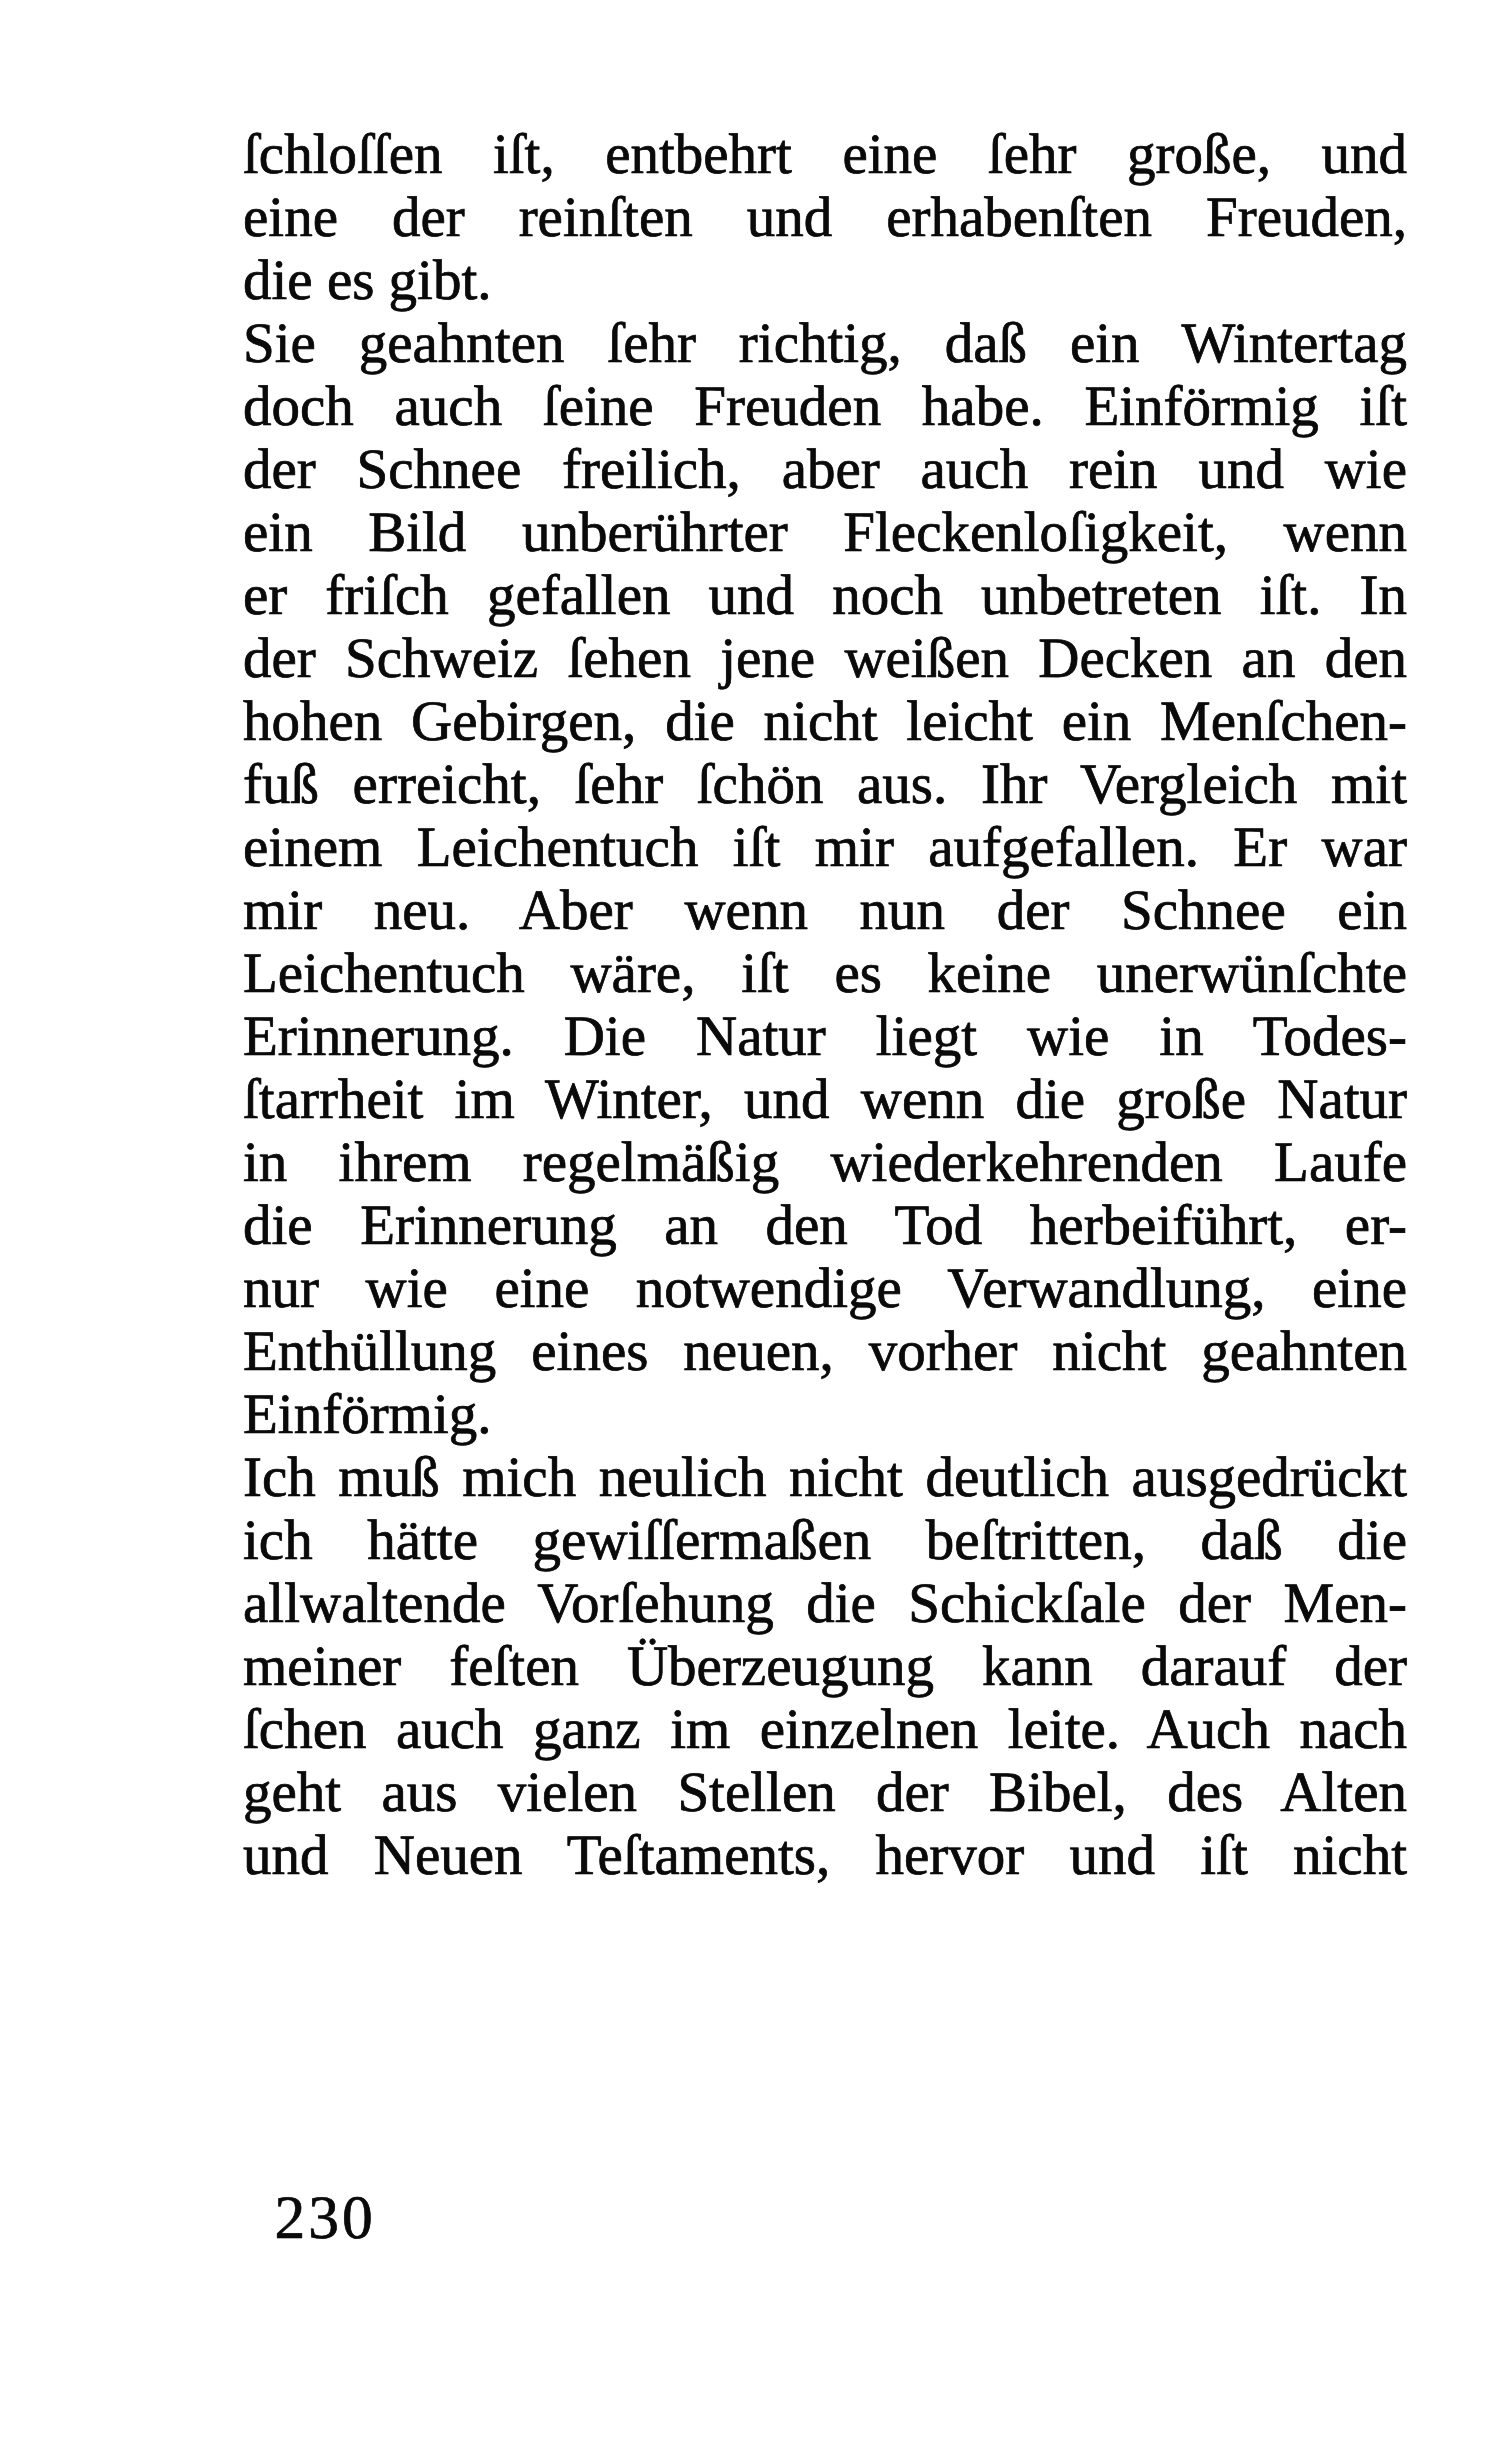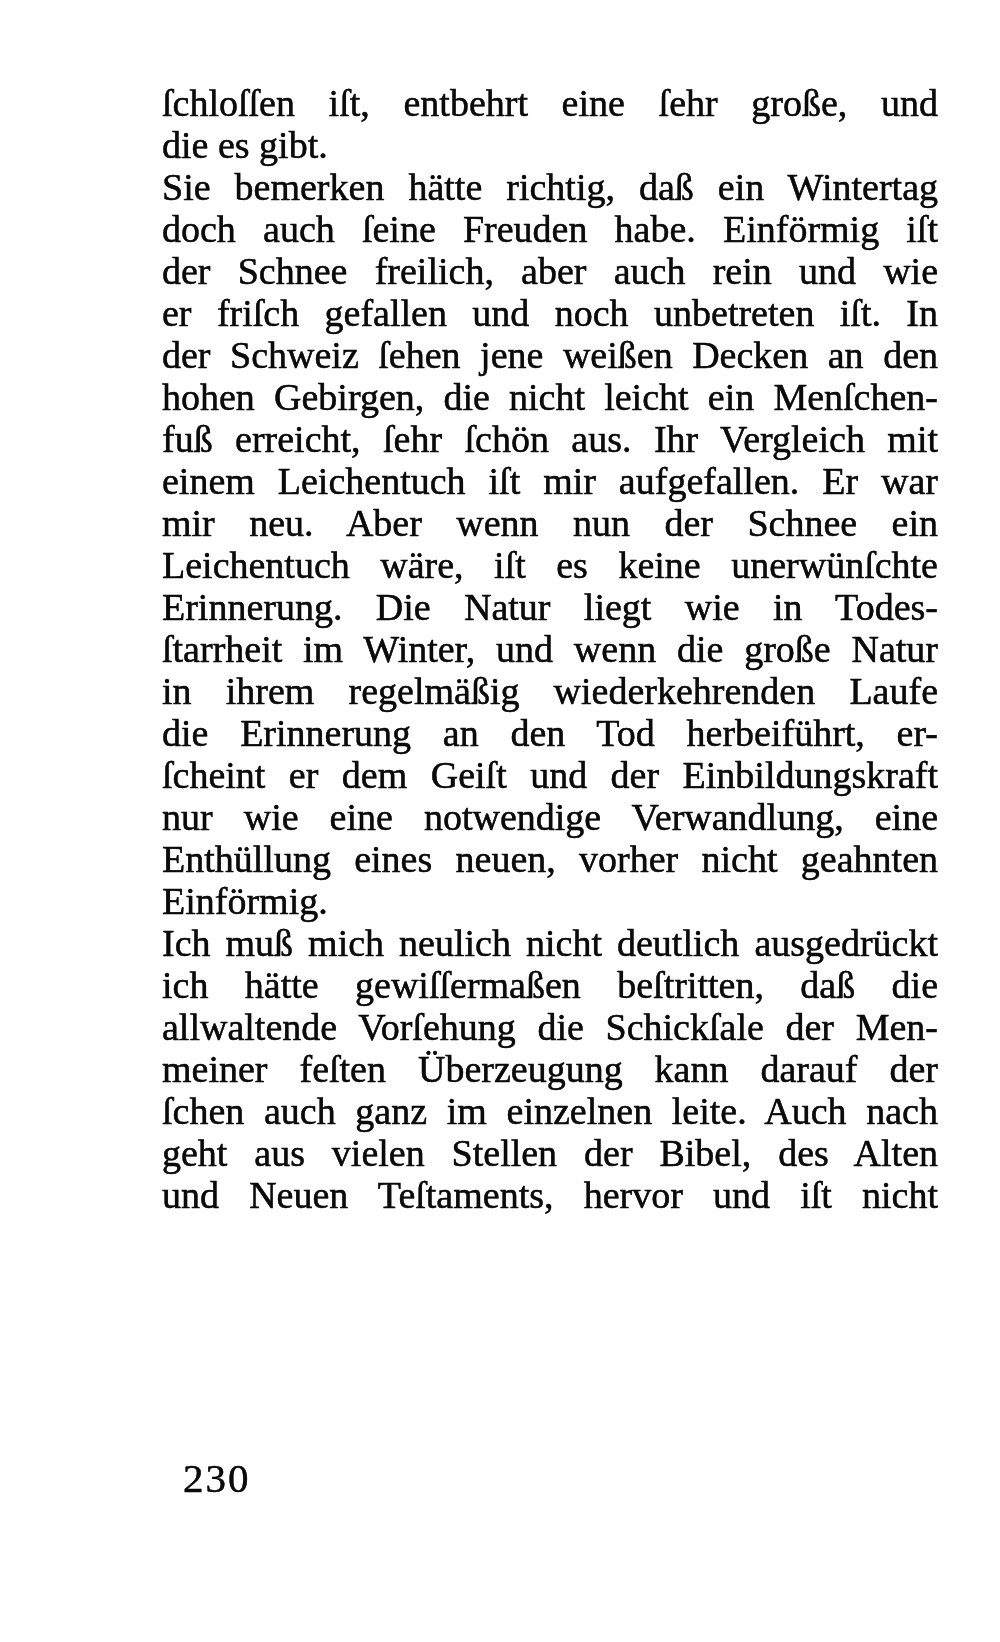--- a/index.html
+++ b/index.html
@@ -51,36 +51,37 @@
     text-shadow:0 0 0.5px rgba(10,10,10,0.55);
     letter-spacing:2px;
   }
 </style>
 </head>
 <body>
 
 <div class="page">
   <div class="textblock" id="textblock">
       <div class="line j">ſchloſſen iſt, entbehrt eine ſehr große, und</div>
+      <div class="line j">eine der reinſten und erhabenſten Freuden,</div>
       <div class="line">die es gibt.</div>
-      <div class="line j">Sie bemerken hätte richtig, daß ein Wintertag</div>
+      <div class="line j">Sie geahnten ſehr richtig, daß ein Wintertag</div>
       <div class="line j">doch auch ſeine Freuden habe.  Einförmig iſt</div>
       <div class="line j">der Schnee freilich, aber auch rein und wie</div>
+      <div class="line j">ein Bild unberührter Fleckenloſigkeit, wenn</div>
       <div class="line j">er friſch gefallen und noch unbetreten iſt.  In</div>
       <div class="line j">der Schweiz ſehen jene weißen Decken an den</div>
       <div class="line j">hohen Gebirgen, die nicht leicht ein Menſchen-</div>
       <div class="line j">fuß erreicht, ſehr ſchön aus.  Ihr Vergleich mit</div>
       <div class="line j">einem Leichentuch iſt mir aufgefallen.  Er war</div>
       <div class="line j">mir neu.  Aber wenn nun der Schnee ein</div>
       <div class="line j">Leichentuch wäre, iſt es keine unerwünſchte</div>
       <div class="line j">Erinnerung.  Die Natur liegt wie in Todes-</div>
       <div class="line j">ſtarrheit im Winter, und wenn die große Natur</div>
       <div class="line j">in ihrem regelmäßig wiederkehrenden Laufe</div>
       <div class="line j">die Erinnerung an den Tod herbeiführt, er-</div>
-      <div class="line j">ſcheint er dem Geiſt und der Einbildungskraft</div>
       <div class="line j">nur wie eine notwendige Verwandlung, eine</div>
       <div class="line j">Enthüllung eines neuen, vorher nicht geahnten</div>
       <div class="line">Einförmig.</div>
       <div class="line j">Ich muß mich neulich nicht deutlich ausgedrückt</div>
       <div class="line j">ich hätte gewiſſermaßen beſtritten, daß die</div>
       <div class="line j">allwaltende Vorſehung die Schickſale der Men-</div>
       <div class="line j">meiner feſten Überzeugung kann darauf der</div>
       <div class="line j">ſchen auch ganz im einzelnen leite.  Auch nach</div>
       <div class="line j">geht aus vielen Stellen der Bibel, des Alten</div>
       <div class="line j">und Neuen Teſtaments, hervor und iſt nicht</div>

